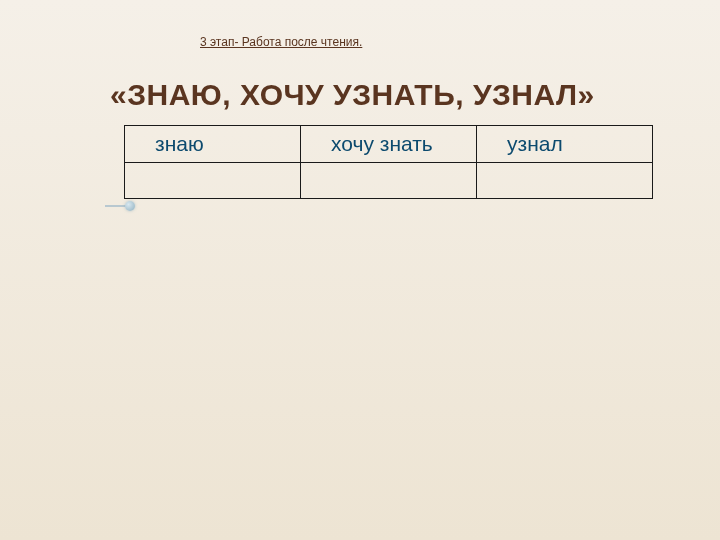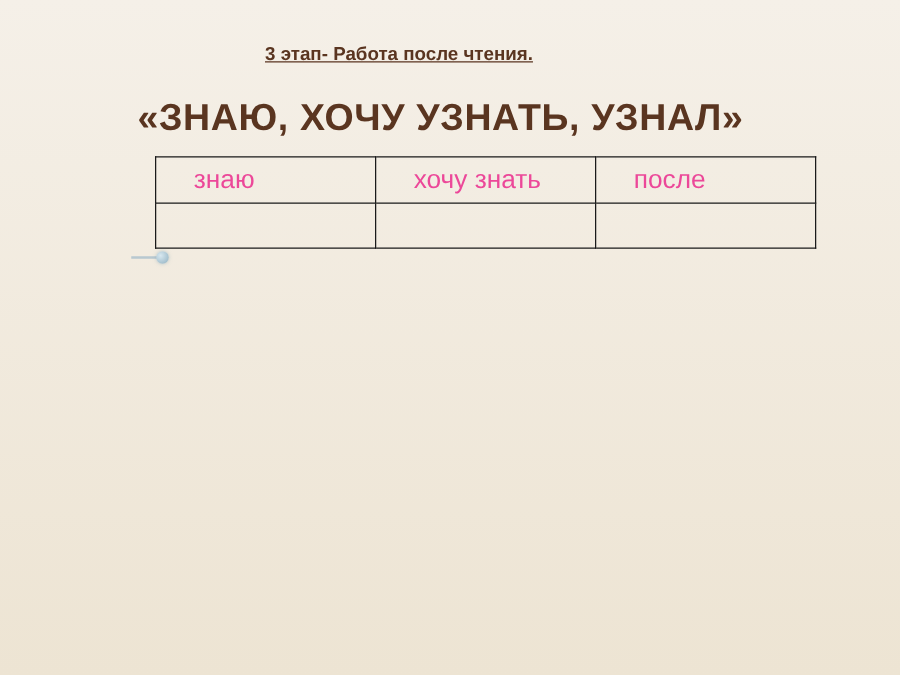--- a/index.html
+++ b/index.html
@@ -13,23 +13,23 @@
       height: 540px;
       background: linear-gradient(to bottom, #f5f0e8 0%, #ede4d3 100%);
       font-family: Arial, sans-serif;
       position: relative;
       overflow: hidden;
     }
 
     .stage-text {
       position: absolute;
       top: 35px;
-      left: 212px;
-      font-size: 15px;
-      font-weight: bold;
+      left: 200px;
+      font-size: 12px;
+      font-weight: normal;
       color: #5a3520;
       text-decoration: underline;
     }
 
     .title {
       position: absolute;
       top: 78px;
       left: 110px;
       font-size: 30px;
       font-weight: bold;
@@ -43,21 +43,21 @@
       left: 124px;
     }
 
     table {
       border-collapse: collapse;
     }
 
     td {
       border: 1.5px solid #1a1a1a;
       font-size: 21px;
-      color: #ec4899;
+      color: #0c4a6e;
       padding: 6px 8px 6px 30px;
       vertical-align: middle;
       height: 36px;
     }
 
     .col1 {
       width: 176px;
     }
 
     .col2 {
@@ -104,21 +104,21 @@
 <div class="stage-text">3 этап- Работа после чтения.</div>
 
 <div class="title">«ЗНАЮ, ХОЧУ УЗНАТЬ, УЗНАЛ»</div>
 
 <div class="table-container">
   <table>
     <tbody>
         <tr>
       <td class="col1">знаю</td>
       <td class="col2">хочу знать</td>
-      <td class="col3">после</td>
+      <td class="col3">узнал</td>
     </tr>
     <tr class="empty-row">
       <td class="col1"></td>
       <td class="col2"></td>
       <td class="col3"></td>
     </tr>
   </tbody>
     </table>
 </div>
 

